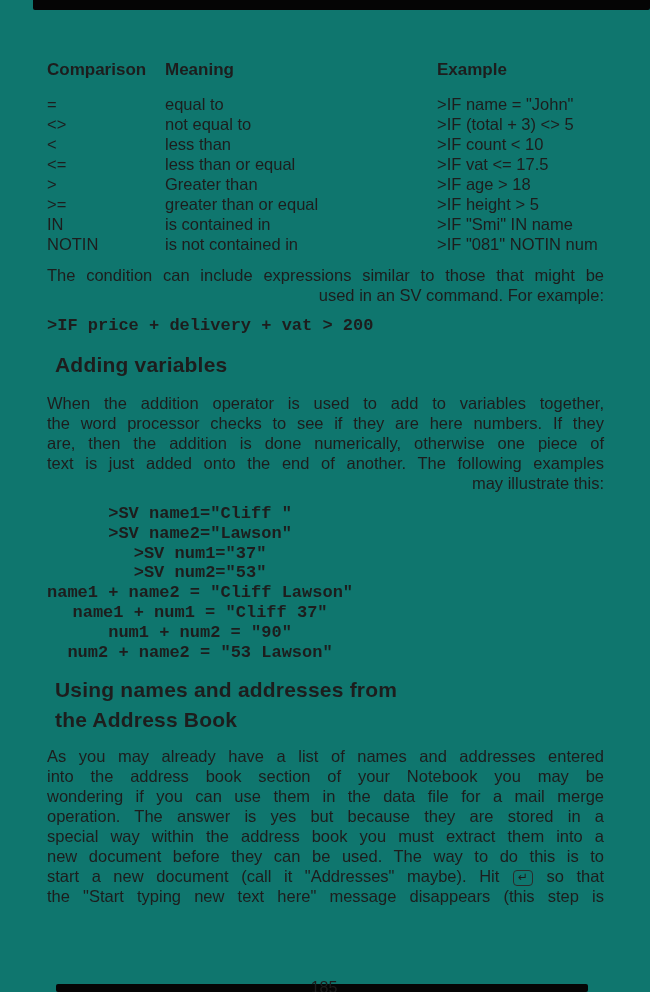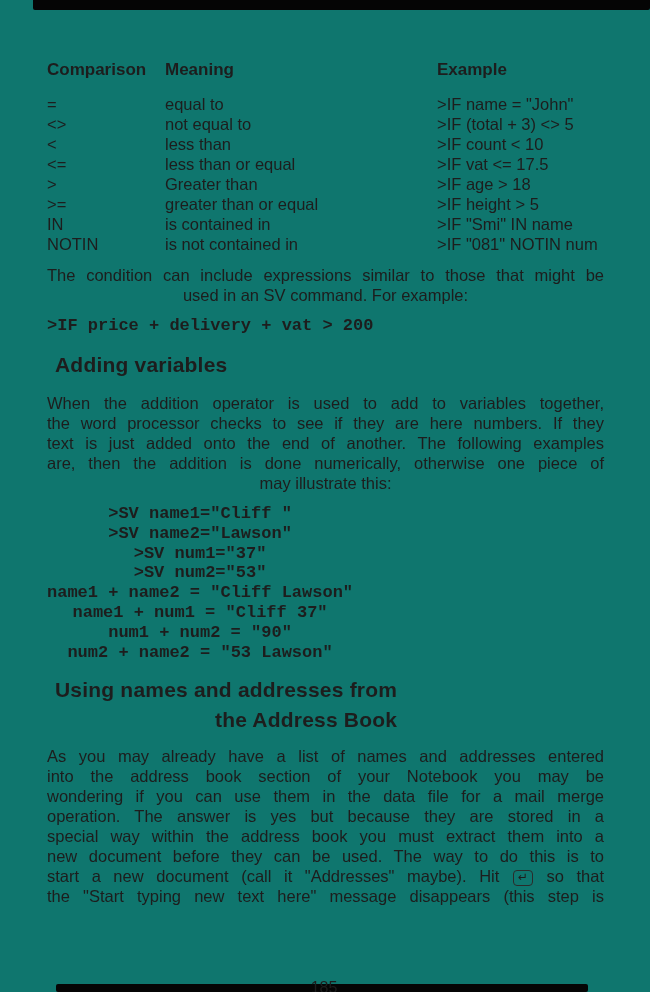--- a/index.html
+++ b/index.html
@@ -9,30 +9,30 @@
   }
   .bar-top { position:absolute; top:0; left:33px; right:0; height:10px; background:#050505; border-radius:0 0 2px 2px; }
   .bar-bottom { position:absolute; top:984px; left:56px; width:532px; height:8px; background:#050505; border-radius:2px; }
 
   .thead, .trow { display:grid; grid-template-columns:118px 272px 1fr; line-height:20px; }
   .table-head { position:absolute; top:60px; left:47px; width:557px; font-weight:bold; font-size:17px; }
   .table-body { position:absolute; top:94px; left:47px; width:557px; font-size:16.5px; }
 
   .para { position:absolute; left:47px; width:557px; font-size:16.5px; line-height:20px; }
   .jline { text-align:justify; text-align-last:justify; }
-  .lline { text-align:center; }
+  .lline { text-align:right; }
 
   .mono { font-family:Liberation Mono, monospace; font-weight:bold; font-size:17px;text-align:center; }
   .code-line { position:absolute; left:47px; top:316px; line-height:20px; }
   .code-block { position:absolute; left:47px; top:504px; }
   .code-block div { line-height:19.8px; white-space:pre; }
 
   .heading { position:absolute; left:47px; font-size:21px; font-weight:bold; letter-spacing:0.2px;margin-left:8px; }
   .h1 { top:352px; line-height:26px; }
-  .h2 { top:675px; line-height:30px;text-align:right; }
+  .h2 { top:675px; line-height:30px; }
 
   .key-cap {
     display:inline-block; font-family:"DejaVu Sans",sans-serif; font-weight:normal;
     font-size:12px; line-height:13px; padding:0 4px 1px 4px; margin:0 1px;
     border:1.6px solid #2b2b2b; border-radius:4px; vertical-align:1px;
   }
   .page-number { position:absolute; top:933px; left:0; width:648px; text-align:center; font-size:16px;margin-top:46px; }
 </style>
 </head>
 <body>
@@ -93,22 +93,22 @@
   <div class="para" style="top:265px">
     <div class="jline">The condition can include expressions similar to those that might be</div>
     <div class="lline">used in an SV command. For example:</div>
   </div>
   <div class="code-line mono">&gt;IF price + delivery + vat &gt; 200</div>
 
   <div class="heading h1">Adding variables</div>
   <div class="para" style="top:393px">
     <div class="jline">When the addition operator is used to add to variables together,</div>
     <div class="jline">the word processor checks to see if they are here numbers. If they</div>
+    <div class="jline">are, then the addition is done numerically, otherwise one piece of</div>
     <div class="jline">text is just added onto the end of another. The following examples</div>
-    <div class="jline">are, then the addition is done numerically, otherwise one piece of</div>
     <div class="lline">may illustrate this:</div>
   </div>
   <div class="code-block mono">
     <div>&gt;SV name1="Cliff "</div>
     <div>&gt;SV name2="Lawson"</div>
     <div>&gt;SV num1="37"</div>
     <div>&gt;SV num2="53"</div>
     <div>name1 + name2 = "Cliff Lawson"</div>
     <div>name1 + num1 = "Cliff 37"</div>
     <div>num1 + num2 = "90"</div>

